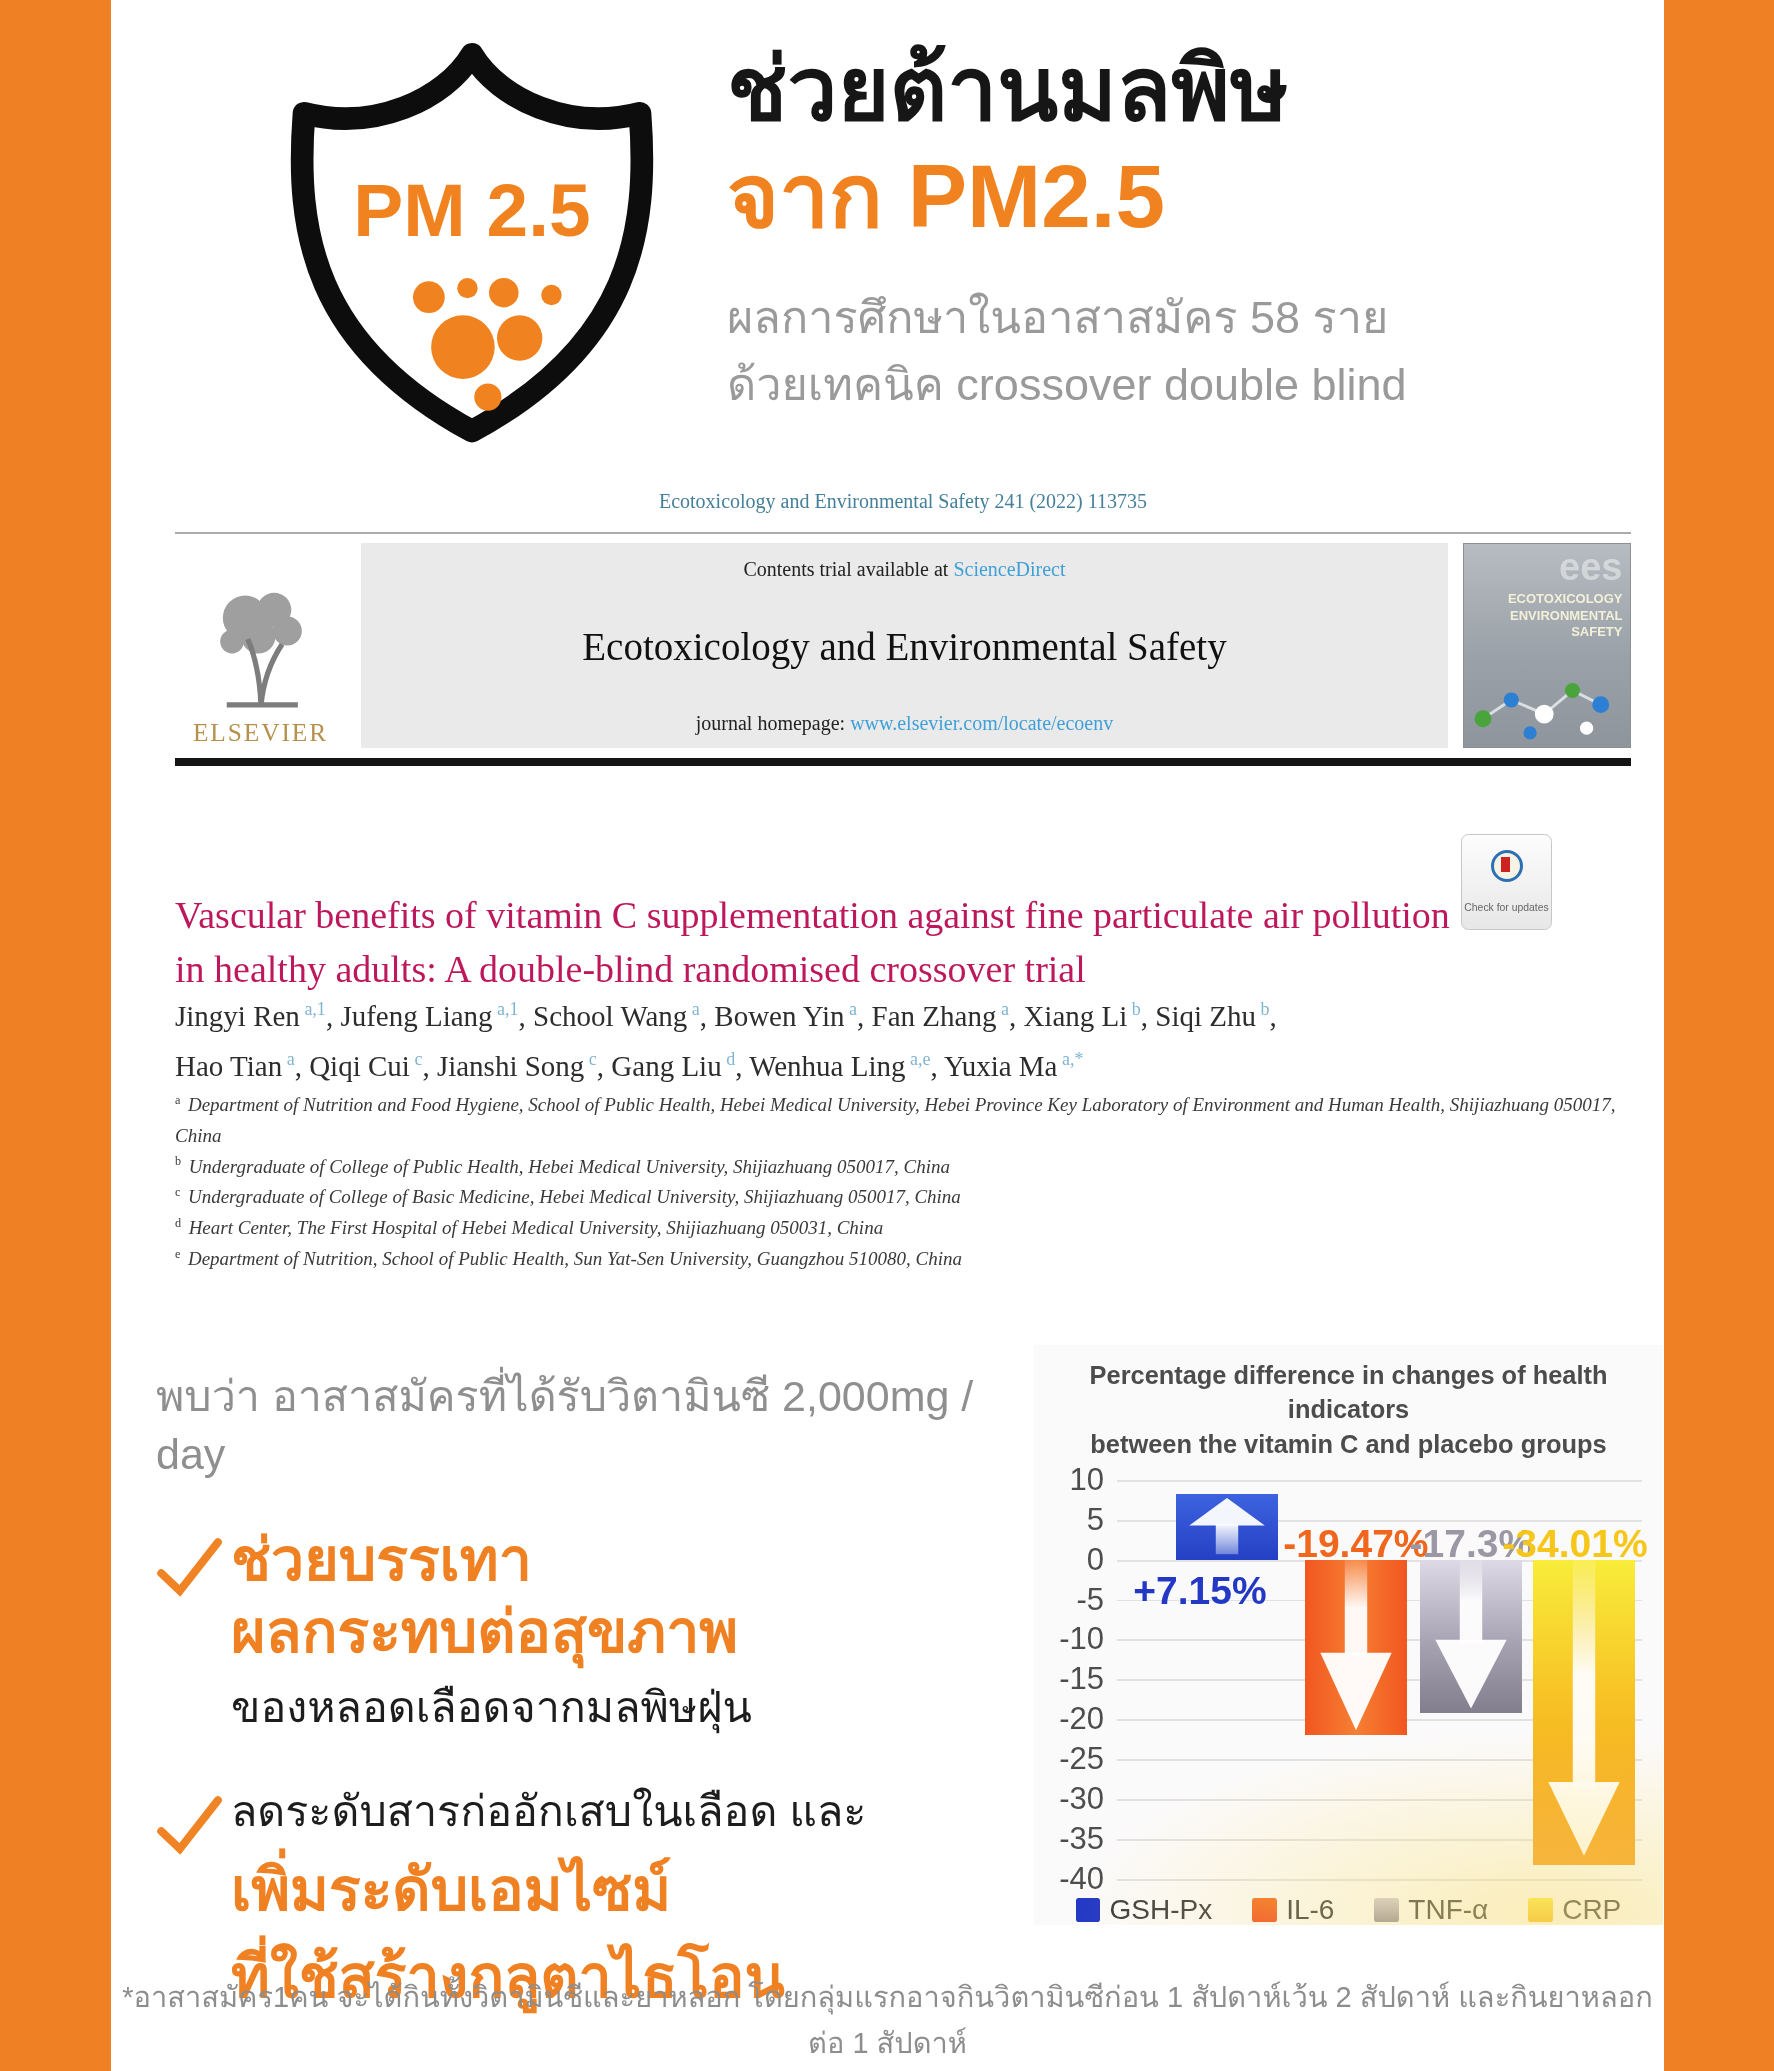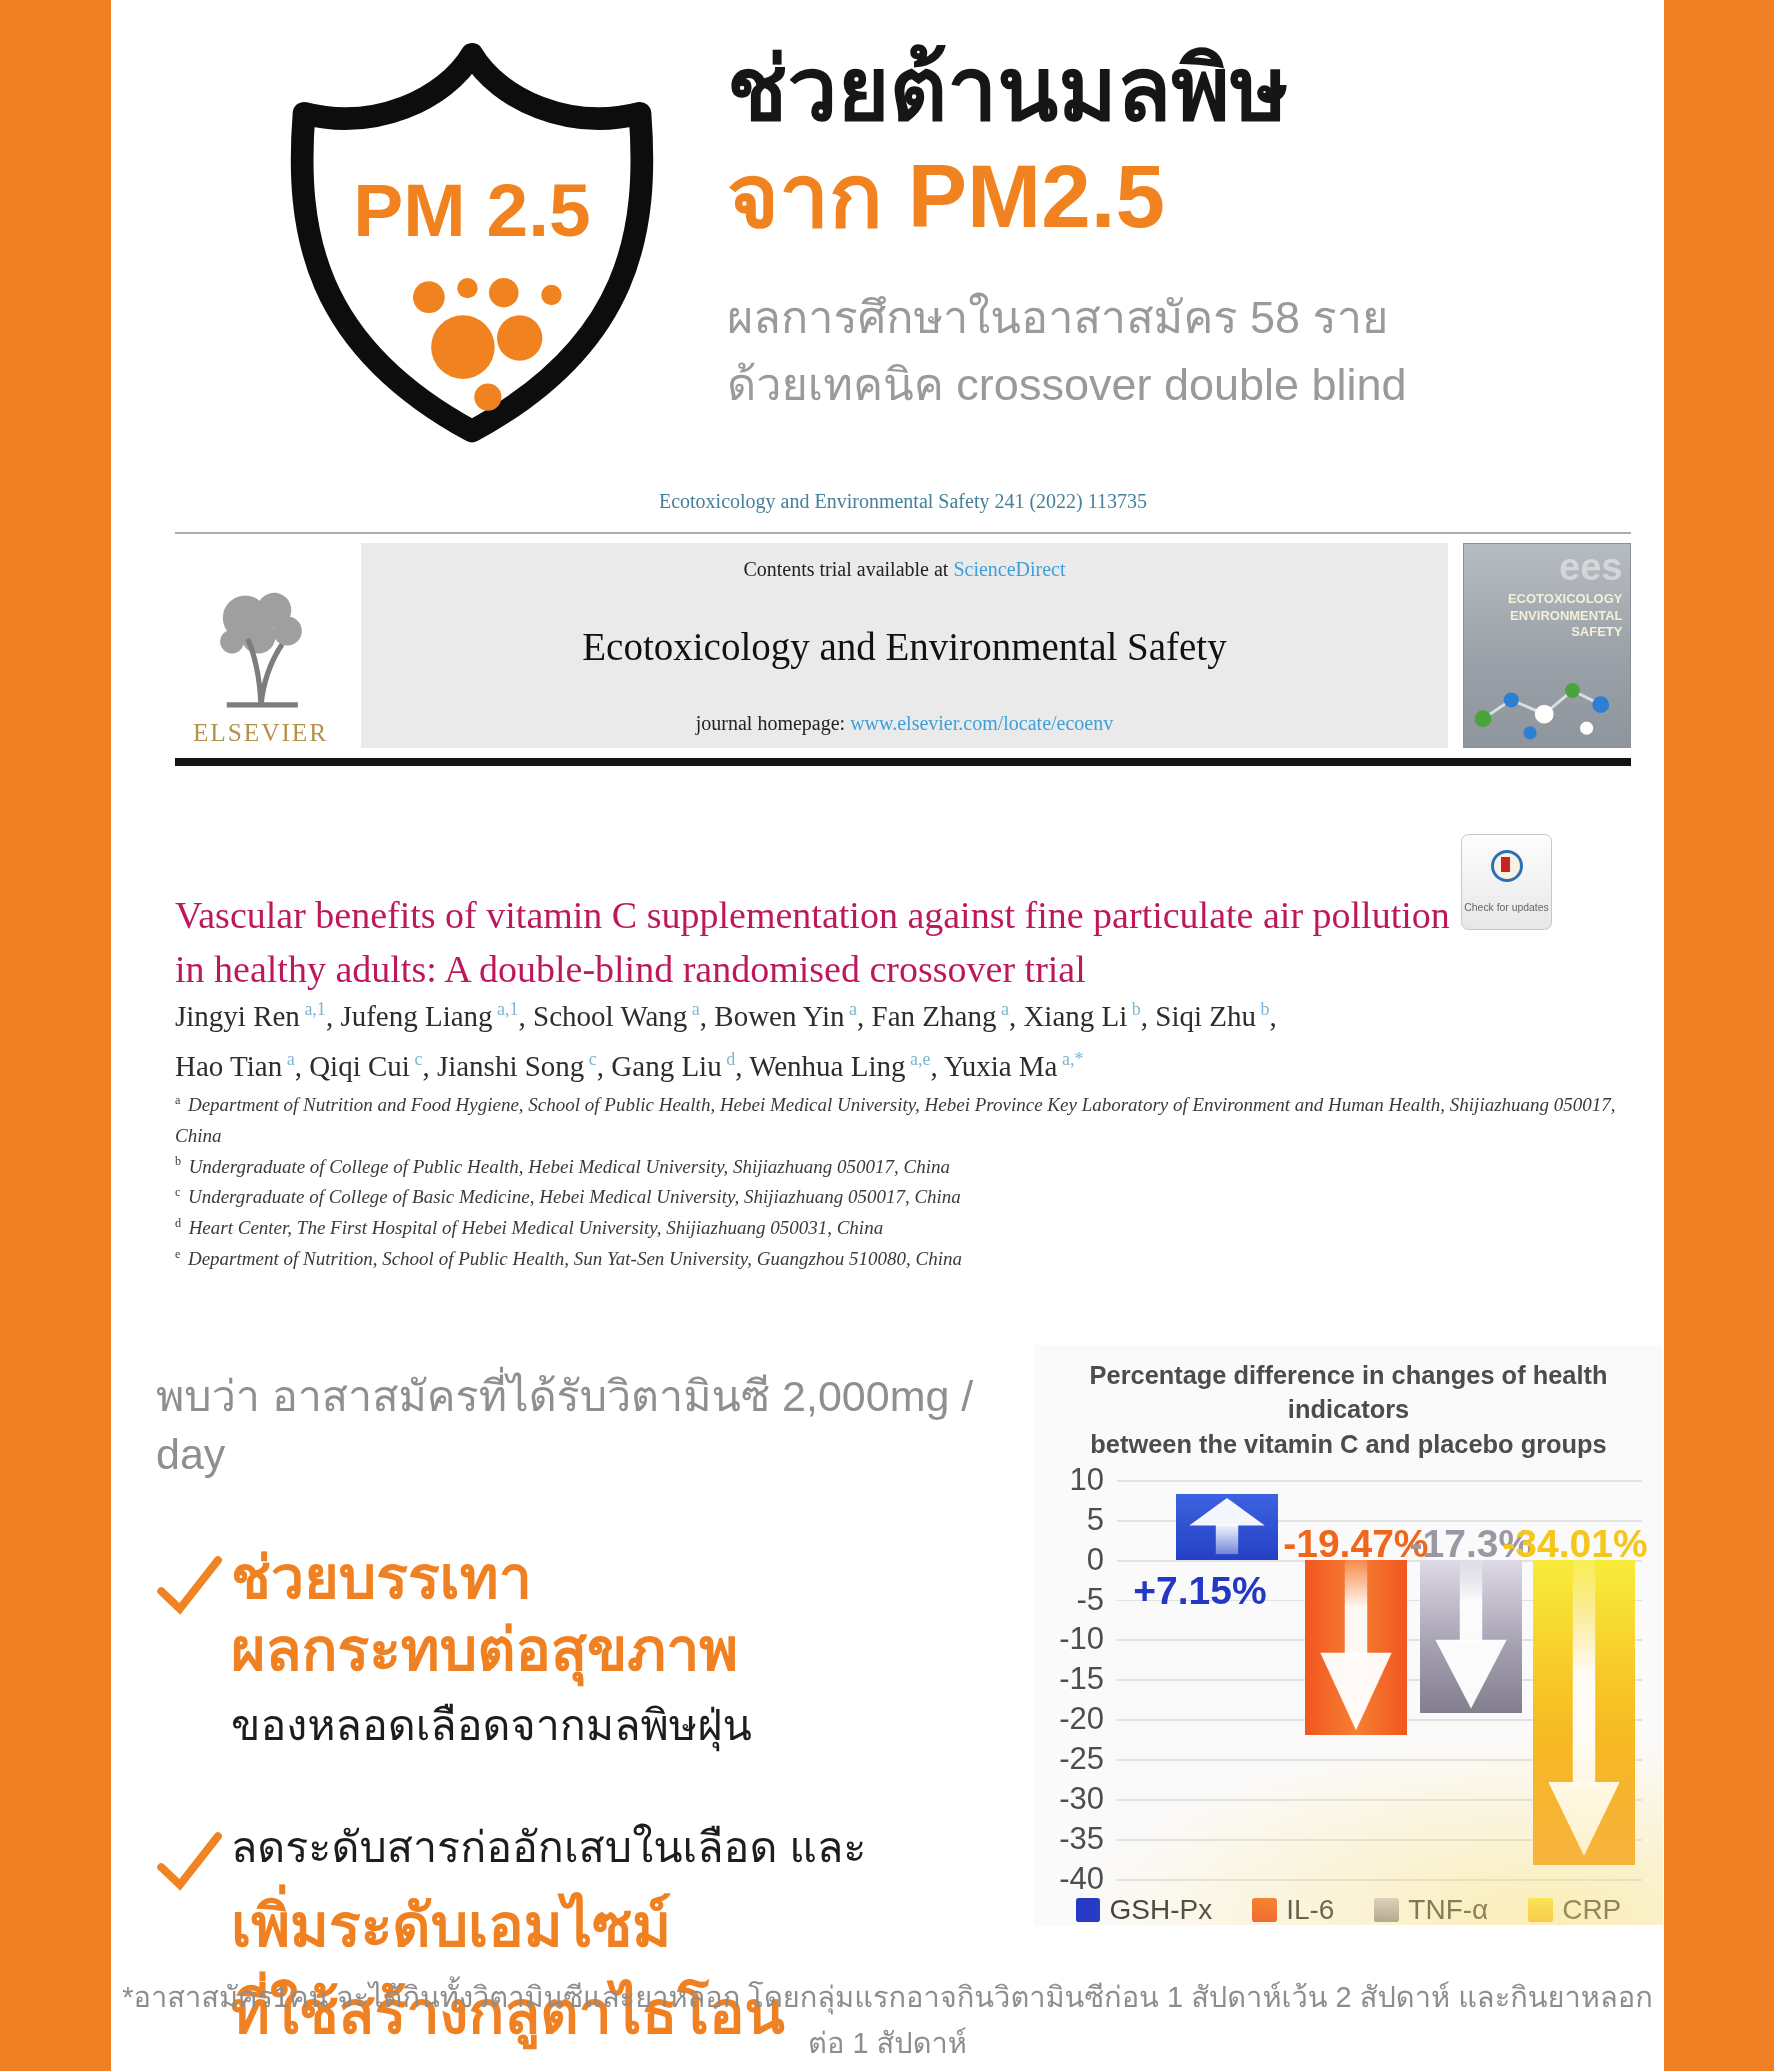--- a/index.html
+++ b/index.html
@@ -38,21 +38,21 @@
   .updates-text{font-size:10.4px;color:#666;text-align:center;line-height:1.2;}
   .authors{position:absolute;left:175px;top:992px;width:1455px;font-family:"Liberation Serif",serif;font-size:29px;color:#2d2d2d;line-height:1.72;}
   .authors sup{font-size:18px;color:#7FB5D1;}
   .affils{position:absolute;left:175px;top:1090px;width:1469px;font-family:"Liberation Serif",serif;font-style:italic;font-size:19px;color:#3a3a3a;line-height:1.62;}
   .affils sup{font-size:12.2px;font-style:normal;color:#3a3a3a;margin-right:2.8px;}
   .affil-line{margin:0;}
 
   
   .findings{position:absolute;left:156px;top:1362px;width:876px;}
   .intro{font-size:43px;color:#8f8f8f;}
-  .bullet{display:flex;margin-top:64px;}
+  .bullet{display:flex;margin-top:46px;}
   .check{flex:none;width:75px;padding-top:11.3px;}
   .hl{font-size:59px;font-weight:bold;color:#F08122;line-height:1.22;}
   .norm{font-size:43px;color:#1d1d1d;line-height:1.35;margin-top:9.4px;}
   .bullet2 .norm{margin-top:0;}
   .bullet2 .hl{margin-top:15px;}
 
   
   .chart-card{position:absolute;left:1034px;top:1345px;width:629px;height:580px;background:#fbfafa;}
   .chart-glow{position:absolute;left:0;right:0;bottom:0;height:207px;background:radial-gradient(ellipse at 82% 95%, rgba(250,225,120,0.5), rgba(250,225,120,0) 65%);pointer-events:none;}
   .ct{font-size:25.4px;font-weight:bold;color:#4c4c4c;text-align:center;line-height:1.35;margin-top:13px;}

